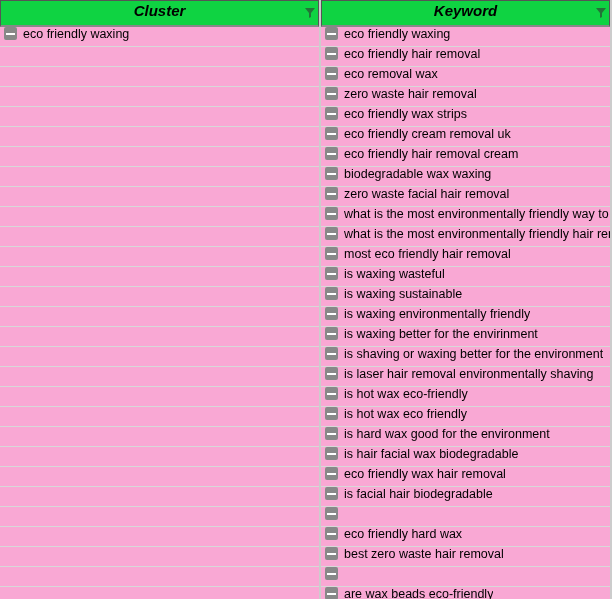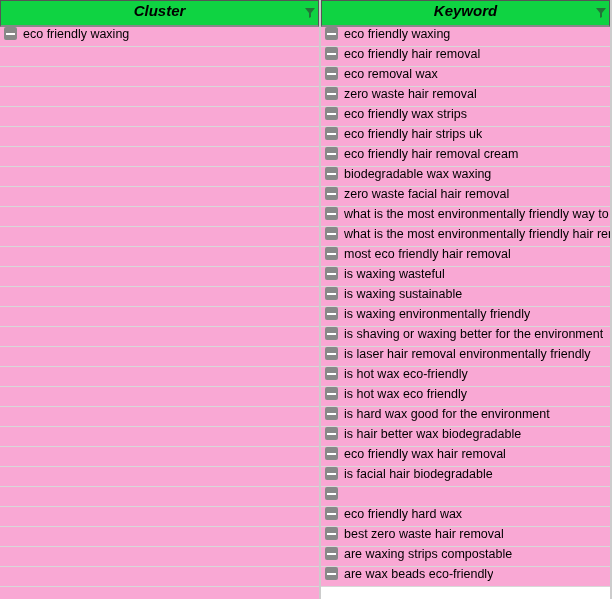--- a/index.html
+++ b/index.html
@@ -159,21 +159,21 @@
         <div class="row">
           <span class="collapse-btn"></span>
           <span class="row-text">zero waste hair removal</span>
         </div>
         <div class="row">
           <span class="collapse-btn"></span>
           <span class="row-text">eco friendly wax strips</span>
         </div>
         <div class="row">
           <span class="collapse-btn"></span>
-          <span class="row-text">eco friendly hair strips uk</span>
+          <span class="row-text">eco friendly cream removal uk</span>
         </div>
         <div class="row">
           <span class="collapse-btn"></span>
           <span class="row-text">eco friendly hair removal cream</span>
         </div>
         <div class="row">
           <span class="collapse-btn"></span>
           <span class="row-text">biodegradable wax waxing</span>
         </div>
         <div class="row">
@@ -199,41 +199,45 @@
         <div class="row">
           <span class="collapse-btn"></span>
           <span class="row-text">is waxing sustainable</span>
         </div>
         <div class="row">
           <span class="collapse-btn"></span>
           <span class="row-text">is waxing environmentally friendly</span>
         </div>
         <div class="row">
           <span class="collapse-btn"></span>
+          <span class="row-text">is waxing better for the envirinment</span>
+        </div>
+        <div class="row">
+          <span class="collapse-btn"></span>
           <span class="row-text">is shaving or waxing better for the environment</span>
         </div>
         <div class="row">
           <span class="collapse-btn"></span>
-          <span class="row-text">is laser hair removal environmentally friendly</span>
+          <span class="row-text">is laser hair removal environmentally shaving</span>
         </div>
         <div class="row">
           <span class="collapse-btn"></span>
           <span class="row-text">is hot wax eco-friendly</span>
         </div>
         <div class="row">
           <span class="collapse-btn"></span>
           <span class="row-text">is hot wax eco friendly</span>
         </div>
         <div class="row">
           <span class="collapse-btn"></span>
           <span class="row-text">is hard wax good for the environment</span>
         </div>
         <div class="row">
           <span class="collapse-btn"></span>
-          <span class="row-text">is hair better wax biodegradable</span>
+          <span class="row-text">is hair facial wax biodegradable</span>
         </div>
         <div class="row">
           <span class="collapse-btn"></span>
           <span class="row-text">eco friendly wax hair removal</span>
         </div>
         <div class="row">
           <span class="collapse-btn"></span>
           <span class="row-text">is facial hair biodegradable</span>
         </div>
         <div class="row">
@@ -242,21 +246,20 @@
         <div class="row">
           <span class="collapse-btn"></span>
           <span class="row-text">eco friendly hard wax</span>
         </div>
         <div class="row">
           <span class="collapse-btn"></span>
           <span class="row-text">best zero waste hair removal</span>
         </div>
         <div class="row">
           <span class="collapse-btn"></span>
-          <span class="row-text">are waxing strips compostable</span>
         </div>
         <div class="row">
           <span class="collapse-btn"></span>
           <span class="row-text">are wax beads eco-friendly</span>
         </div>
       </div>
   </div>
 
 </div>
 

